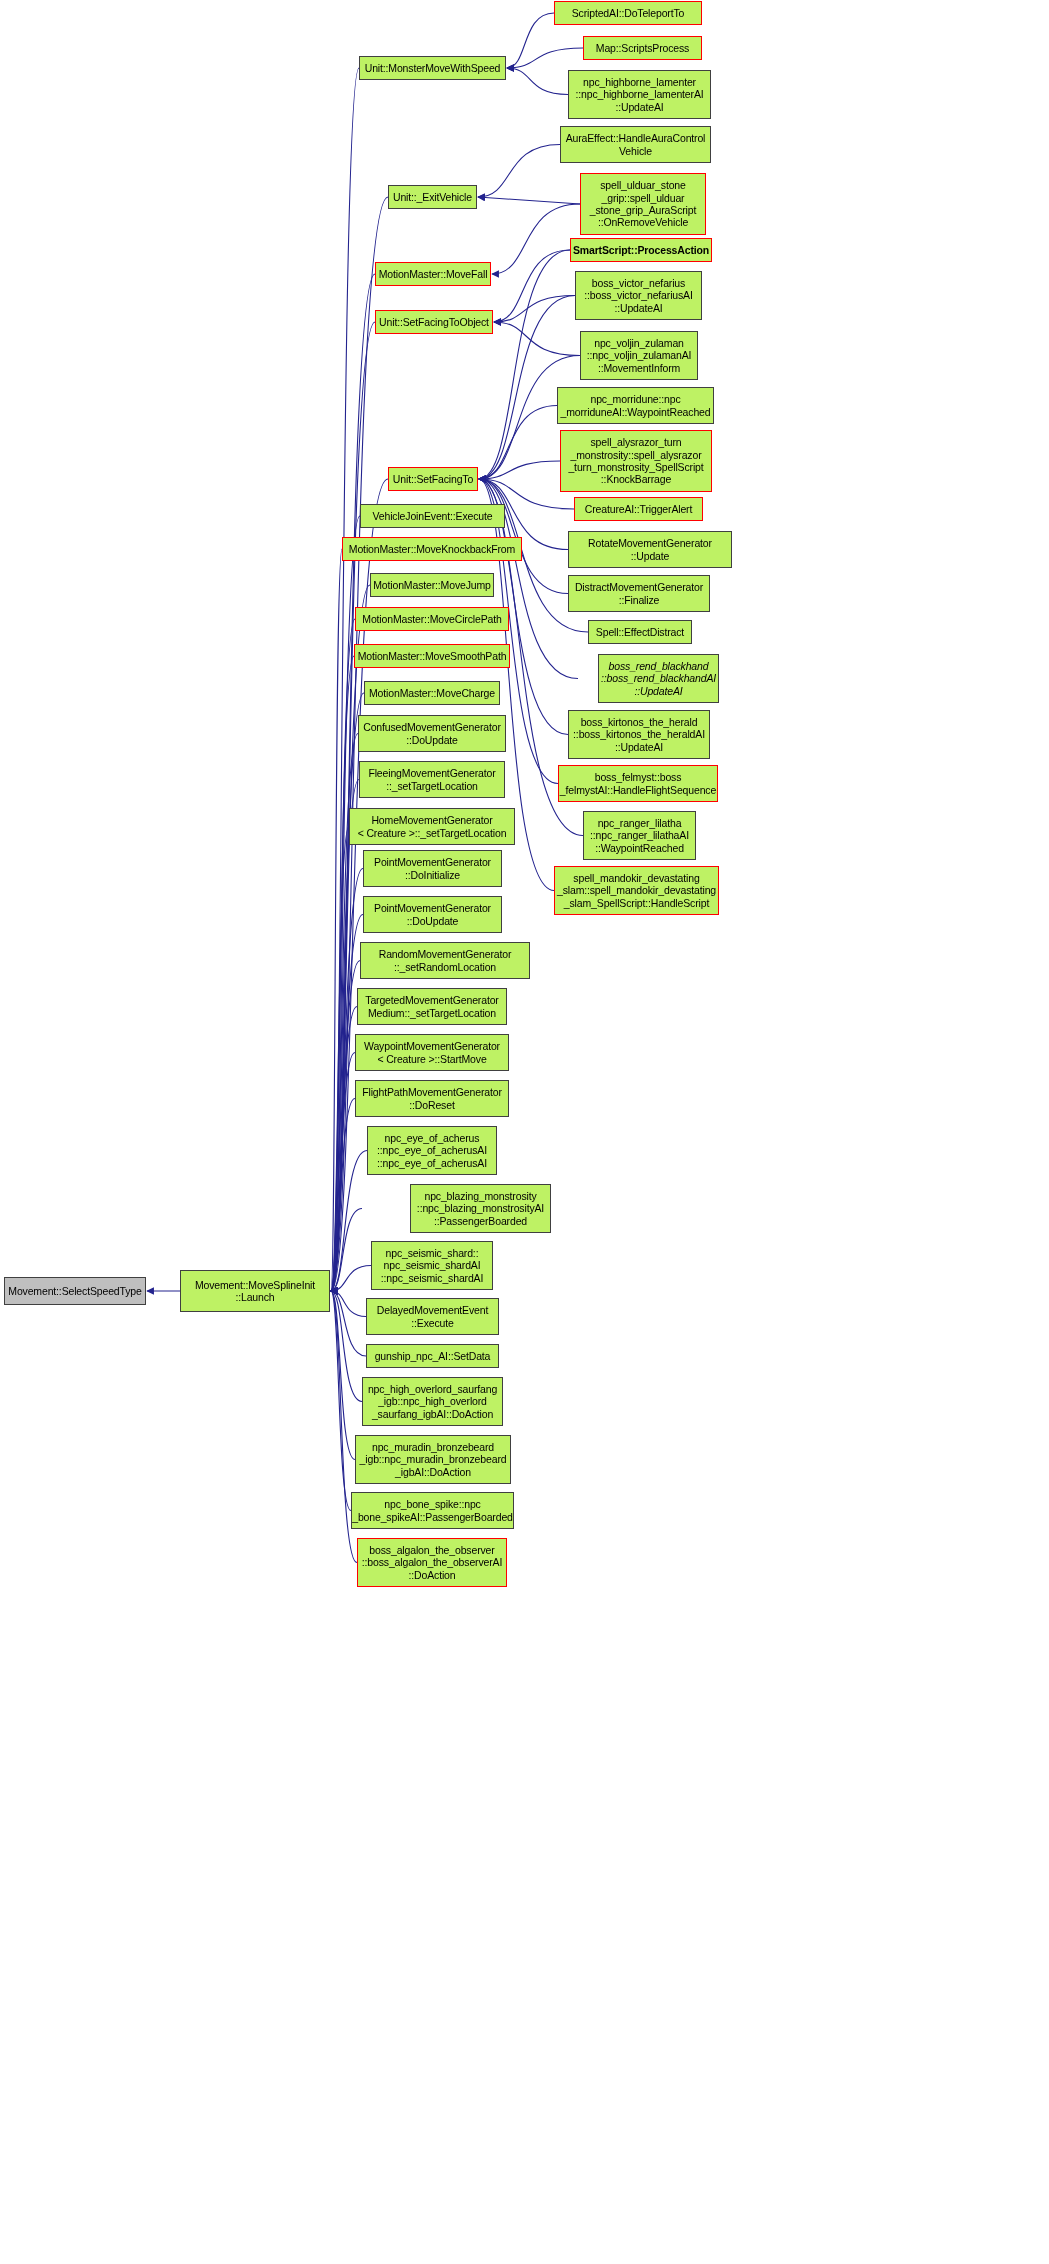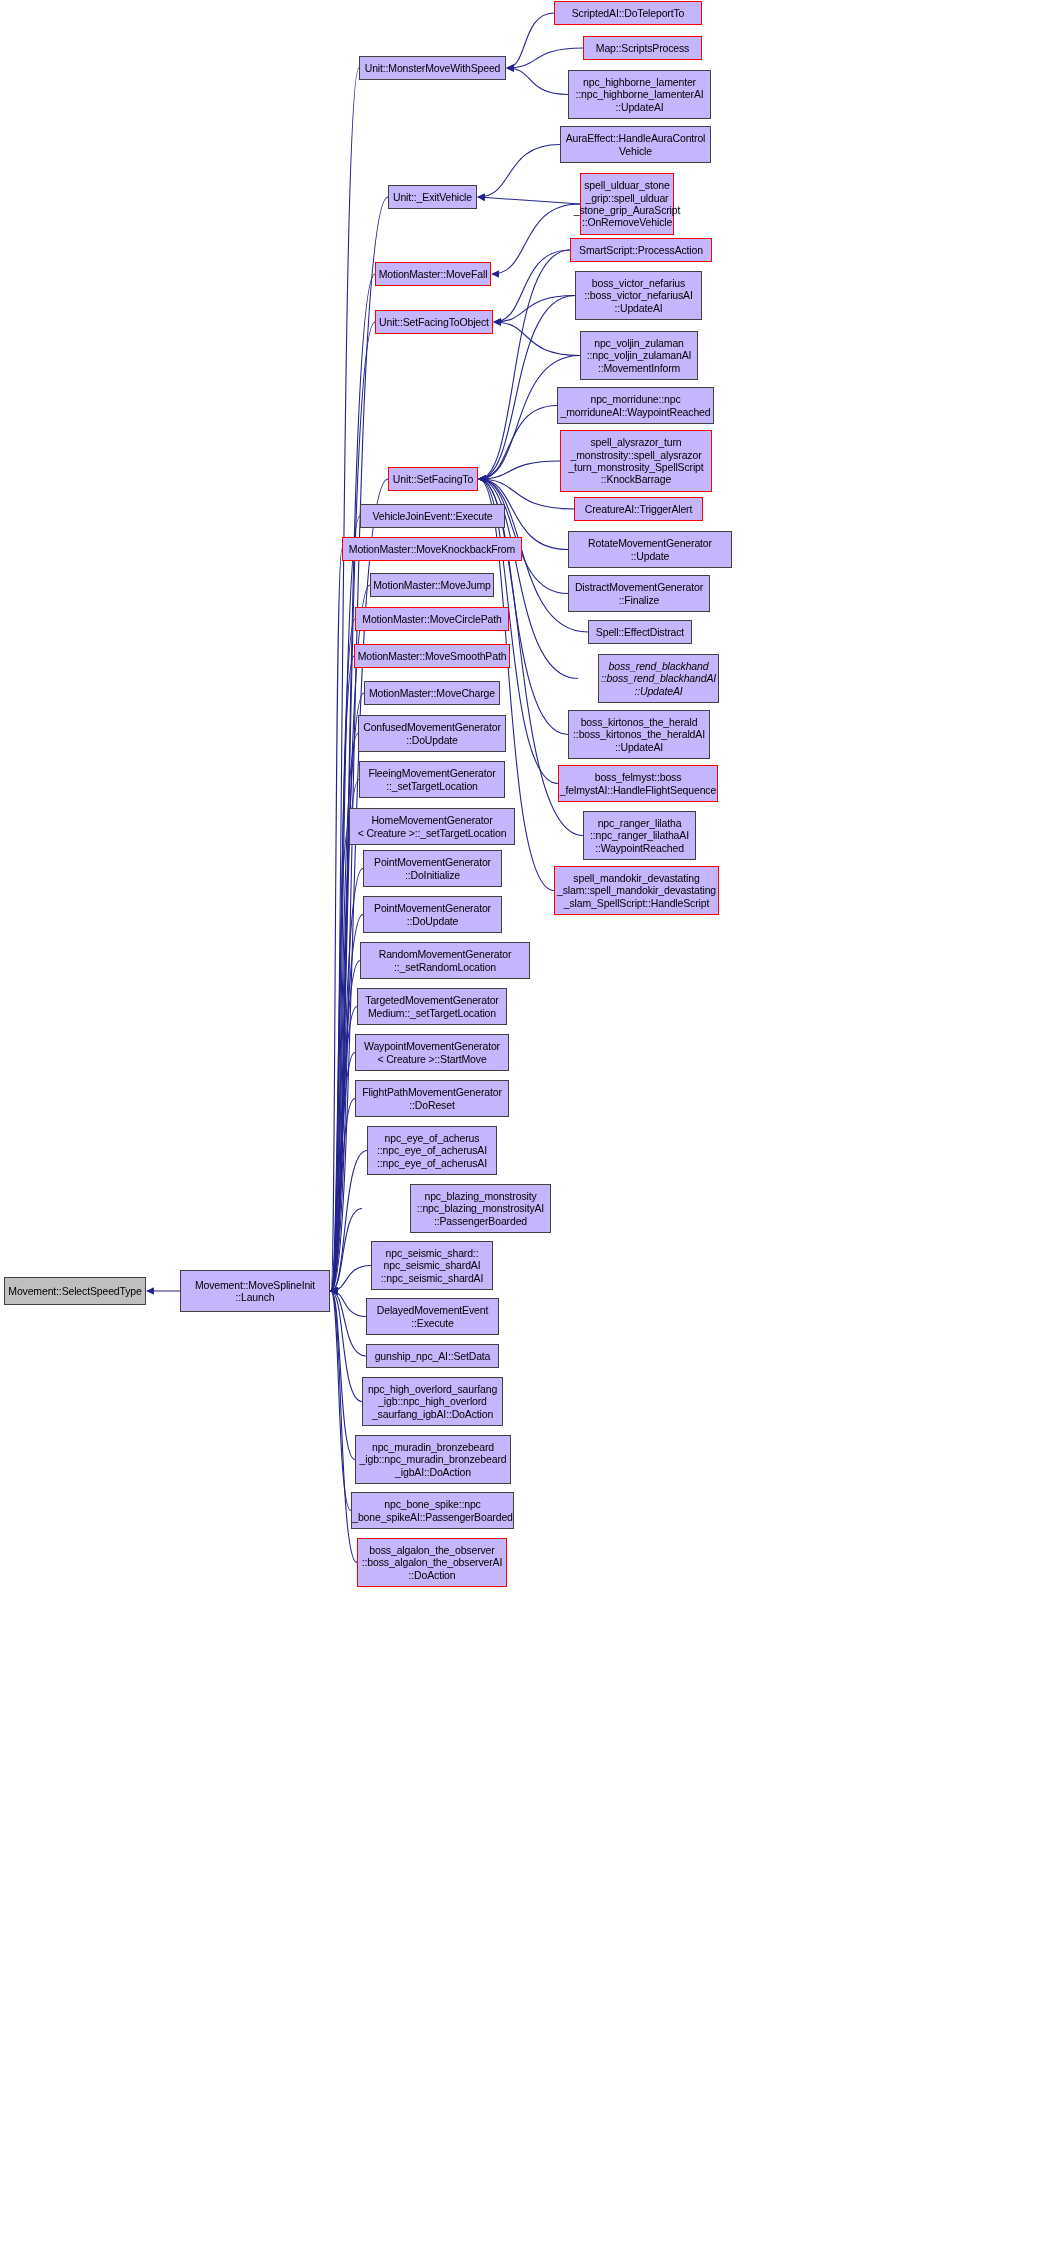--- a/index.html
+++ b/index.html
@@ -28,21 +28,21 @@
   .node {
     position: absolute;
     box-sizing: border-box;
     display: flex;
     align-items: center;
     justify-content: center;
     text-align: center;
     font-size: 10.5px;
     line-height: 12.4px;
     color: #000000;
-    background: #c4b5fd;
+    background: #bef264;
     border: 1px solid #404040;
     padding: 1px 3px;
     white-space: pre-line;
     letter-spacing: -0.15px;
     z-index: 5;
   }
   .node.red {
     border-color: #ff0000;
   }
   .node.root {
@@ -119,25 +119,25 @@
 ::Launch</div>
     <div class="node" style="left: 359px; top: 56px; width: 147px; height: 24px;">Unit::MonsterMoveWithSpeed</div>
     <div class="node red" style="left: 554px; top: 1px; width: 148px; height: 24px;">ScriptedAI::DoTeleportTo</div>
     <div class="node red" style="left: 583px; top: 36px; width: 119px; height: 24px;">Map::ScriptsProcess</div>
     <div class="node" style="left: 568px; top: 70px; width: 143px; height: 49px;">npc_highborne_lamenter
 ::npc_highborne_lamenterAI
 ::UpdateAI</div>
     <div class="node" style="left: 560px; top: 126px; width: 151px; height: 37px;">AuraEffect::HandleAuraControl
 Vehicle</div>
     <div class="node" style="left: 388px; top: 185px; width: 89px; height: 24px;">Unit::_ExitVehicle</div>
-    <div class="node red" style="left: 580px; top: 173px; width: 94px; height: 62px;">spell_ulduar_stone
+    <div class="node red" style="left: 580px; top: 173px; width: 126px; height: 62px;">spell_ulduar_stone
 _grip::spell_ulduar
 _stone_grip_AuraScript
 ::OnRemoveVehicle</div>
-    <div class="node red" style="left: 570px; top: 238px; width: 142px; height: 24px;">SmartScript::ProcessAction</div>
+    <div class="node red" style="left: 570px; top: 238px; width: 142px; height: 24px; font-weight: bold;">SmartScript::ProcessAction</div>
     <div class="node red" style="left: 375px; top: 262px; width: 116px; height: 24px;">MotionMaster::MoveFall</div>
     <div class="node" style="left: 575px; top: 271px; width: 127px; height: 49px;">boss_victor_nefarius
 ::boss_victor_nefariusAI
 ::UpdateAI</div>
     <div class="node red" style="left: 375px; top: 310px; width: 118px; height: 24px;">Unit::SetFacingToObject</div>
     <div class="node" style="left: 580px; top: 331px; width: 118px; height: 49px;">npc_voljin_zulaman
 ::npc_voljin_zulamanAI
 ::MovementInform</div>
     <div class="node" style="left: 557px; top: 387px; width: 157px; height: 37px;">npc_morridune::npc
 _morriduneAI::WaypointReached</div>

